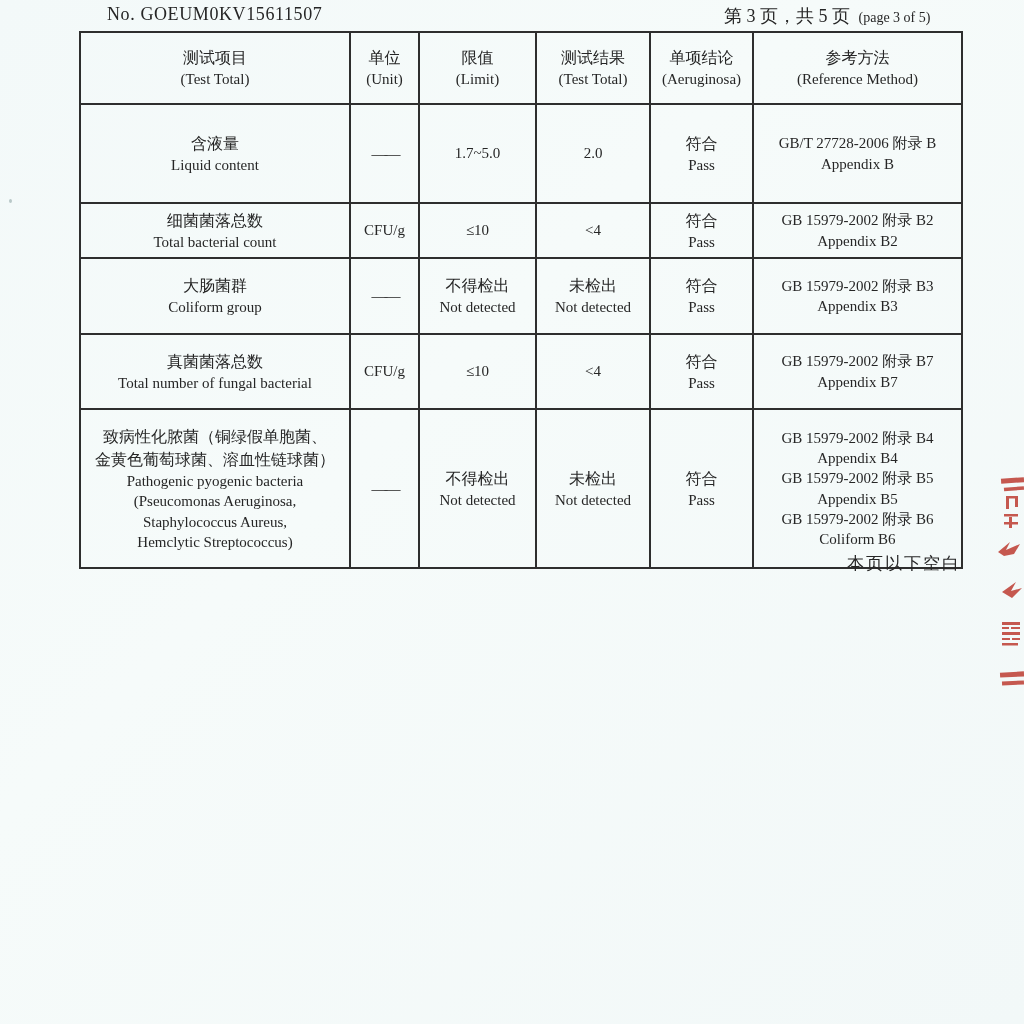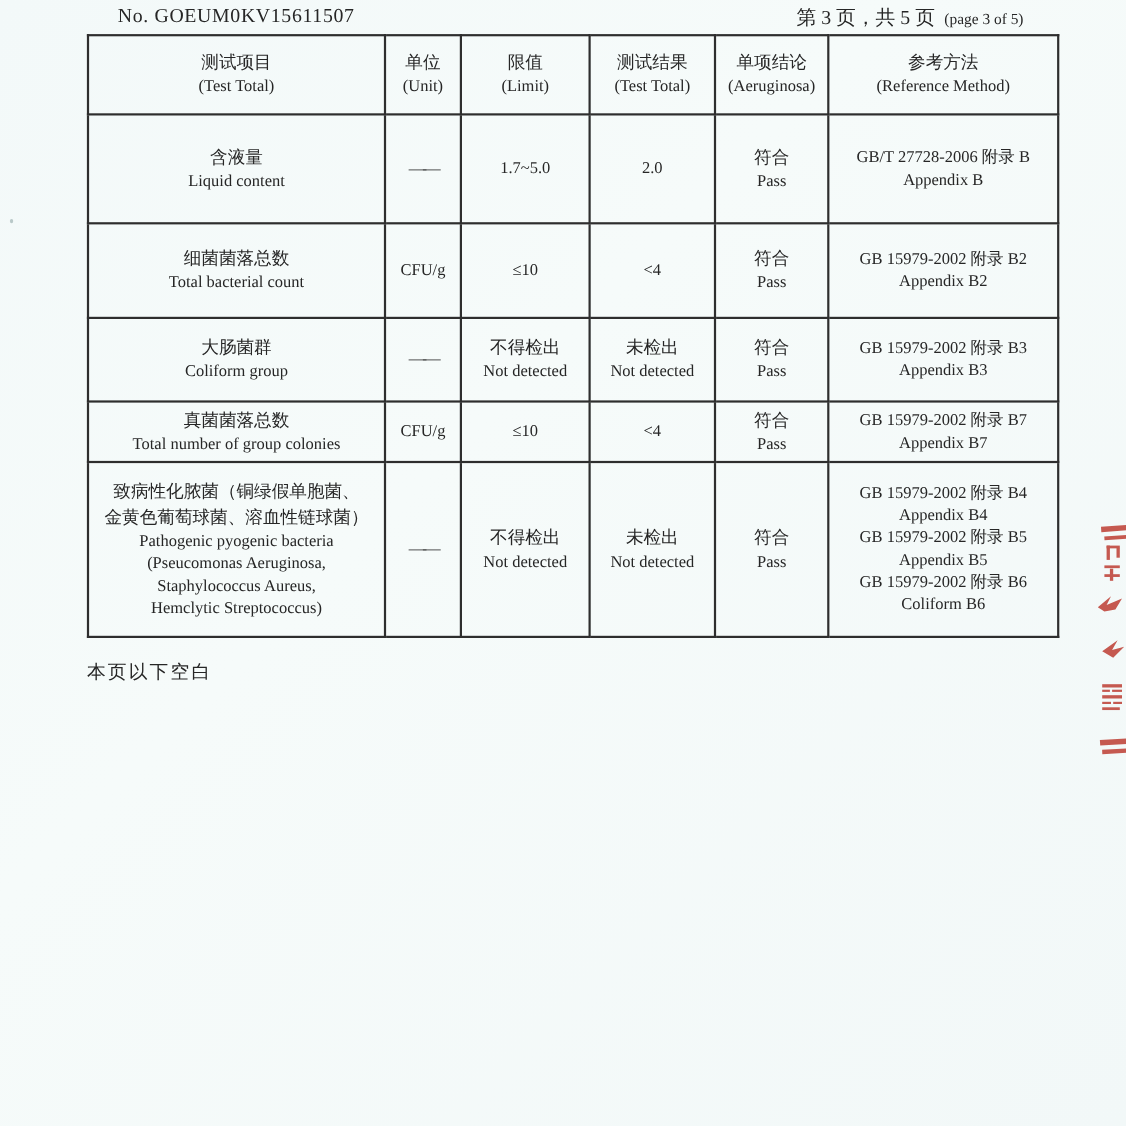--- a/index.html
+++ b/index.html
@@ -27,30 +27,30 @@
     border-collapse:collapse;table-layout:fixed;
   }
   .report th,.report td{
     border:2px solid #2e2e2e;
     text-align:center;vertical-align:middle;
     padding:2px 4px;font-weight:normal;
     overflow:hidden;
   }
   .r-head{height:72px;}
   .r-1{height:99px;}
-  .r-2{height:86px;}
+  .r-2{height:55px;}
   .r-3{height:76px;}
-  .r-4{height:55px;padding-left:36px;}
+  .r-4{height:75px;padding-left:36px;}
   .r-5{height:159px;}
   .cn{font-size:16px;line-height:1.45;}
   .en{font-size:15px;line-height:1.35;}
   .dash{letter-spacing:-3px;color:#3a3a3a;}
   .note{
-    position:absolute;left:79px;top:599px;width:882px;
-    text-align:left;font-size:17px;letter-spacing:2px;
+    position:absolute;left:79px;top:552px;width:882px;
+    text-align:right;font-size:17px;letter-spacing:2px;
   }
   .stamp{
     position:absolute;right:0;top:476px;width:30px;height:214px;
     opacity:.88;
   }
   .speck{
     position:absolute;left:9px;top:199px;width:3px;height:4px;
     background:#9fb3b3;border-radius:50%;opacity:.7;
   }
 </style>
@@ -175,21 +175,21 @@
         </td>
         <td>
           <div class="en">GB 15979-2002 附录 B3</div>
           <div class="en">Appendix B3</div>
         </td>
       </tr>
 
       <tr class="r-4">
         <td>
           <div class="cn">真菌菌落总数</div>
-          <div class="en">Total number of group colonies</div>
+          <div class="en">Total number of fungal bacterial</div>
         </td>
         <td>
           <div class="en">CFU/g</div>
         </td>
         <td>
           <div class="en">≤10</div>
         </td>
         <td>
           <div class="en">&lt;4</div>
         </td>

